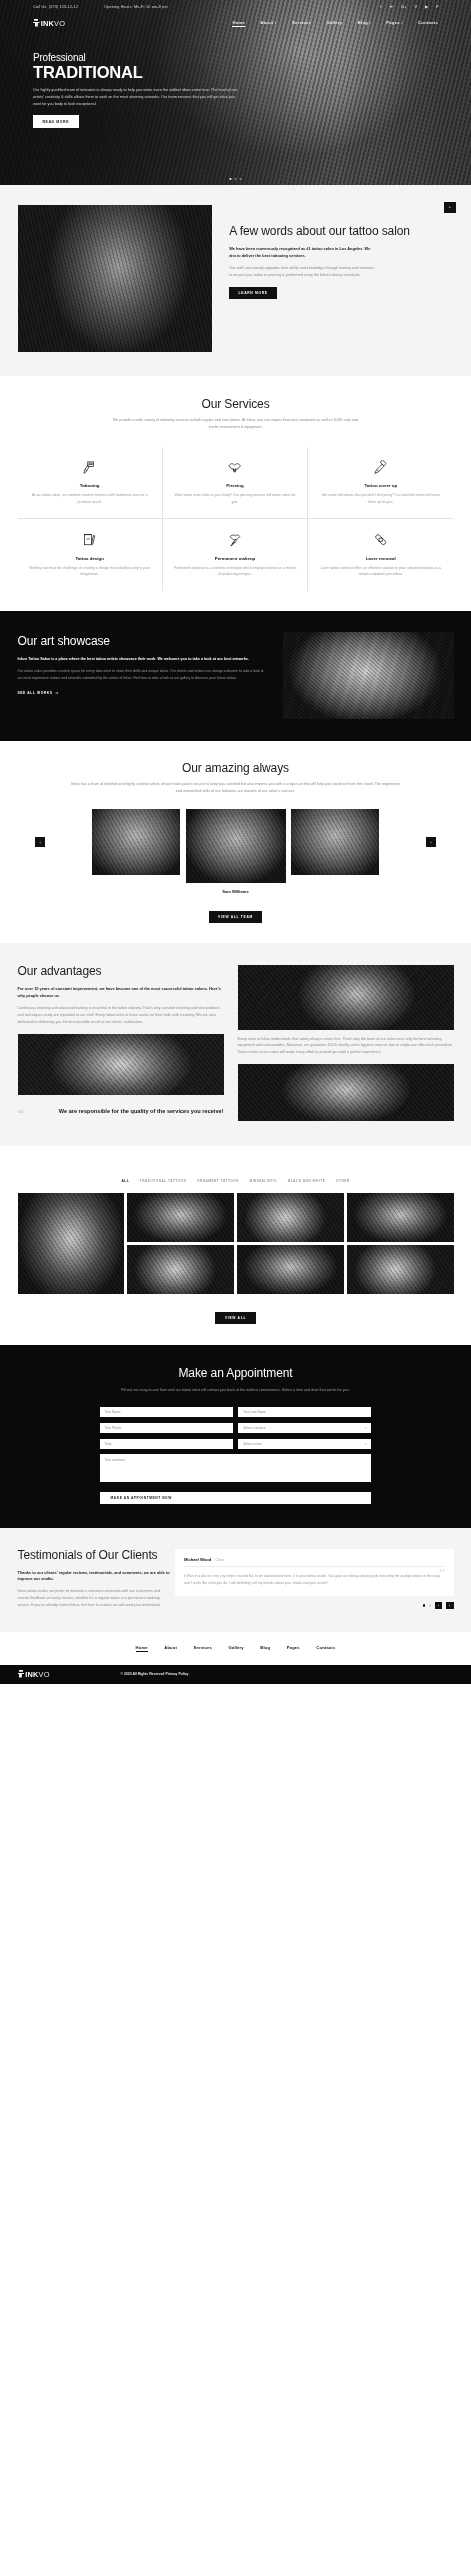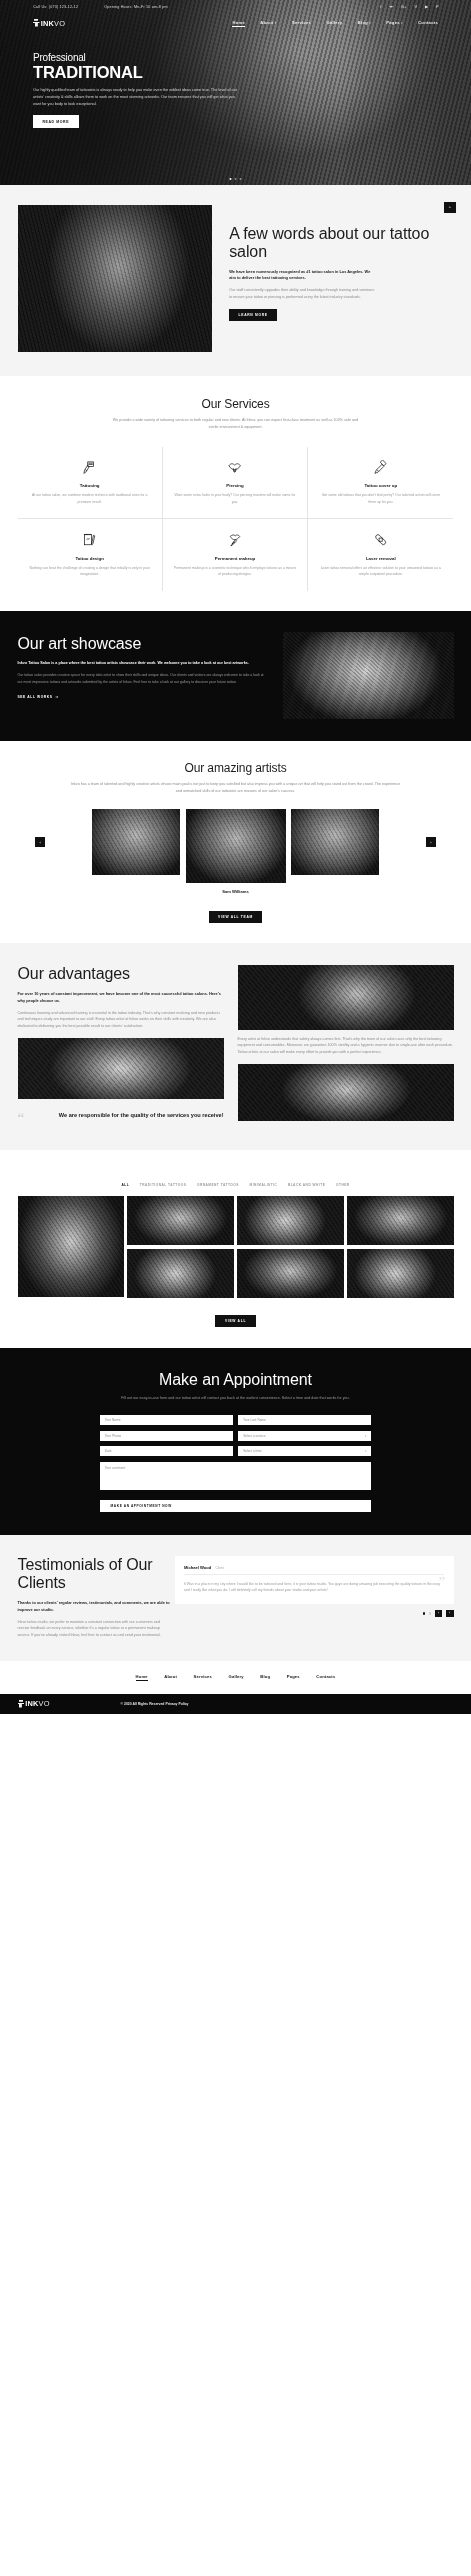--- a/index.html
+++ b/index.html
@@ -84,21 +84,21 @@
     background:
       radial-gradient(ellipse 71px 88px at 52% 42%, #9a9a9a 0%, #4b4b4b 55%, #141414 100%),
       linear-gradient(160deg,#efefef,#cfcfcf);
   }
   .about-img:before{
     content:""; position:absolute; inset:0;
     background:repeating-linear-gradient(76deg, rgba(0,0,0,.35) 0 1.2px, rgba(255,255,255,.05) 1.2px 3.5px);
     opacity:.6;
   }
   .about-copy{ padding-top:20px; }
-  .h2{ font-size:16px; font-weight:300; line-height:1.12; color:#1b1b1b; letter-spacing:-0.1px; }
+  .h2{ font-size:12px; font-weight:300; line-height:1.12; color:#1b1b1b; letter-spacing:-0.1px; }
   .lead{ font-size:3.9px; font-weight:700; line-height:1.7; color:#1b1b1b; margin-top:7.7px; max-width:147px; }
   .para{ font-size:3.7px; line-height:1.85; color:#8a8a8a; margin-top:5.3px; max-width:147px; }
   .btn-dark{
     display:inline-block; margin-top:8.2px; background:#111; color:#fff;
     font-size:3.3px; font-weight:700; letter-spacing:0.7px; padding:4.1px 9.4px; cursor:pointer;
   }
   .up-btn{
     position:absolute; right:15.3px; top:16.5px; width:11.8px; height:11.8px; background:#111;
     color:#fff; font-size:4.1px; display:flex; align-items:center; justify-content:center; cursor:pointer;
   }
@@ -409,21 +409,21 @@
           <span>➞</span>
         </div>
       </div>
       <div class="sc-img"></div>
     </div>
   </section>
 
   <section class="artists">
     <div class="inner">
       <div class="sec-head">
-        <div class="h2">Our amazing artists</div>
+        <div class="h2">Our amazing always</div>
         <div class="sec-sub" style="max-width:330px">Inkvo has a team of talented and highly creative artists whose main goal is not just to keep you satisfied but also impress you with a unique art that will help you stand out from the crowd. The experience and unmatched skills of our tattooists are reasons of our salon's success.</div>
       </div>
       <div class="art-slider">
         <div class="nav-arrow left">‹</div>
         <div class="art-card">
           <div class="art-photo"></div>
         </div>
         <div class="art-card center">
           <div class="art-photo"></div>
           <div class="art-name">Sam Williams</div>

